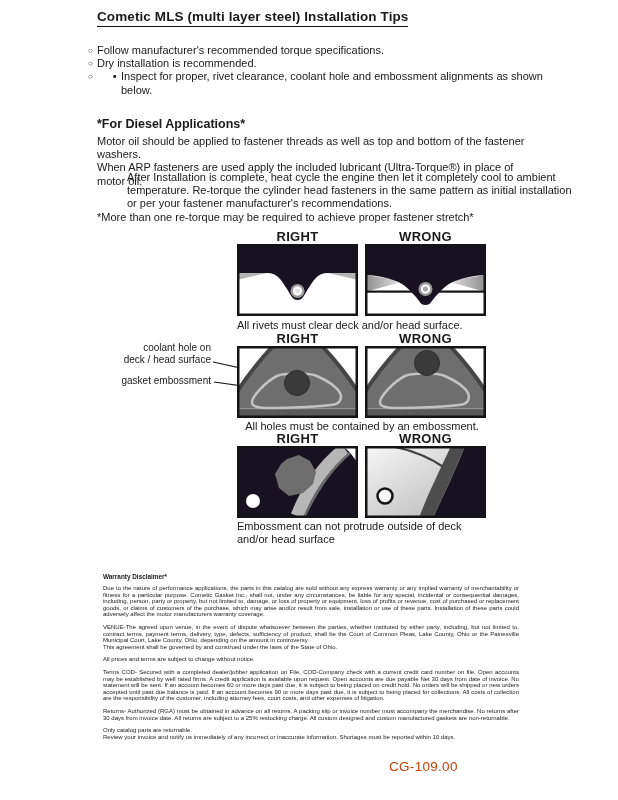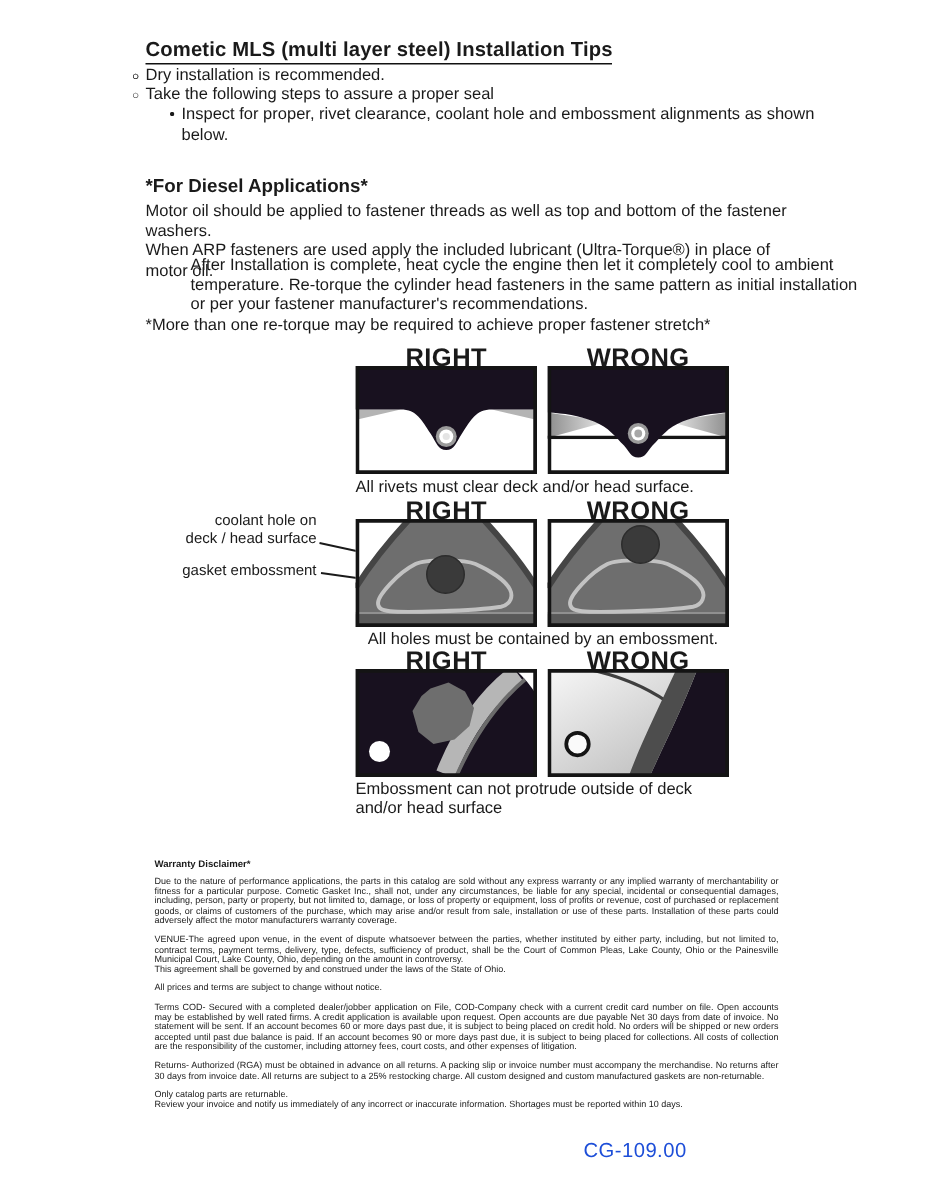--- a/index.html
+++ b/index.html
@@ -4,38 +4,38 @@
 <style>
   html,body{margin:0;padding:0;}
   body{
     width:618px;height:800px;background:#ffffff;position:relative;overflow:hidden;
     font-family:"Liberation Sans", sans-serif;color:#1a1a1a;
     -webkit-font-smoothing:antialiased;
   }
   .abs{position:absolute;}
   
   .doc-title{
-    left:97px;top:25px;font-size:13.5px;font-weight:bold;
+    left:97px;top:9px;font-size:13.5px;font-weight:bold;
     border-bottom:1.6px solid #111;padding-bottom:2px;letter-spacing:.1px;
   }
   
   .bullets{left:88px;top:44px;width:470px;font-size:11px;line-height:13.2px;}
   .bullet{position:relative;padding-left:9px;}
   .bullet .mk{position:absolute;left:0;top:0;font-size:8px;line-height:13.2px;}
   .subbullets{margin-left:25px;}
   .subbullet{position:relative;padding-left:8px;}
   .subbullet .mk{position:absolute;left:0;top:0;font-size:10px;line-height:13.2px;}
   
   .diesel-heading{left:97px;top:117px;font-size:12.5px;font-weight:bold;}
   .para{left:97px;width:445px;font-size:11px;line-height:13.2px;white-space:pre-line;}
   .p1{top:135px;}
   .p2{top:171px;margin-left:30px;}
   .note{top:211px;}
   
-  .fig-label{width:121px;text-align:center;font-size:17px;font-weight:bold;letter-spacing:.3px;}
+  .fig-label{width:121px;text-align:center;font-size:13px;font-weight:bold;letter-spacing:.3px;}
   .fl-left{left:237px;}
   .fl-right{left:365px;}
   .panel{width:121px;height:72px;display:block;}
   .pn-left{left:237px;}
   .pn-right{left:365px;}
   .row1-label{top:229px;} .row1-panel{top:244px;}
   .caption{font-size:11px;line-height:13px;white-space:pre-line;}
   .cap1{left:237px;top:319px;}
   .row2-label{top:331px;} .row2-panel{top:346px;}
   .cap2{left:237px;top:420px;width:250px;text-align:center;}
@@ -43,38 +43,38 @@
   .cap3{left:237px;top:520px;}
   .annot{right:407px;text-align:right;font-size:10px;line-height:11.5px;white-space:pre-line;margin-left:32px;}
   .an1{top:342px;}
   .an2{top:375px;}
   .leader-svg{left:205px;top:355px;}
   
   .disclaimer{left:103px;top:573px;width:416px;}
   .disc-heading{font-size:6.4px;font-weight:bold;margin:0 0 5px 0;}
   .disclaimer p{font-size:6px;line-height:6.6px;margin:0 0 6px 0;white-space:pre-line;text-align:justify;}
   
-  .page-number{left:389px;top:759px;font-size:13.5px;color:#1d4ed8;letter-spacing:.3px;}
+  .page-number{left:389px;top:759px;font-size:13.5px;color:#c2410c;letter-spacing:.3px;}
 </style>
 </head>
 <body>
 
 <div class="abs doc-title">Cometic MLS (multi layer steel) Installation Tips</div>
 
 <div class="abs bullets">
   <div class="bullet">
     <span class="mk">○</span>
+    <span>Follow manufacturer's recommended torque specifications.</span>
   </div>
   <div class="bullet">
     <span class="mk">○</span>
     <span>Dry installation is recommended.</span>
   </div>
   <div class="bullet">
     <span class="mk">○</span>
-    <span>Take the following steps to assure a proper seal</span>
   </div>
   <div class="subbullets">
     <div class="subbullet">
       <span class="mk">•</span>
     </div>
     <div class="subbullet">
       <span class="mk">•</span>
       <span>Inspect for proper, rivet clearance, coolant hole and embossment alignments as shown below.</span>
     </div>
   </div>

